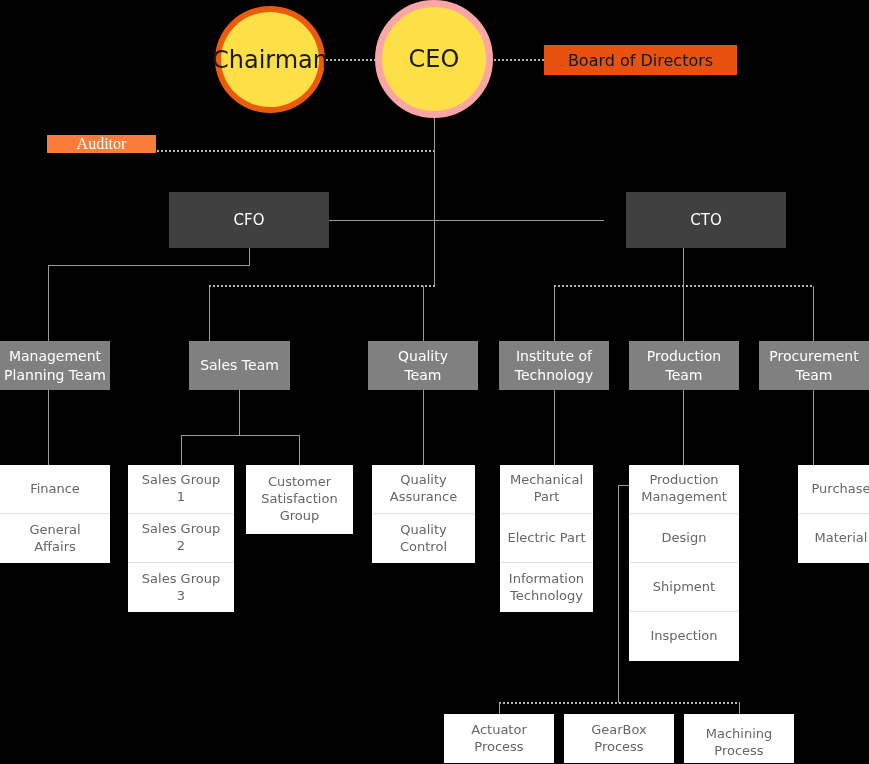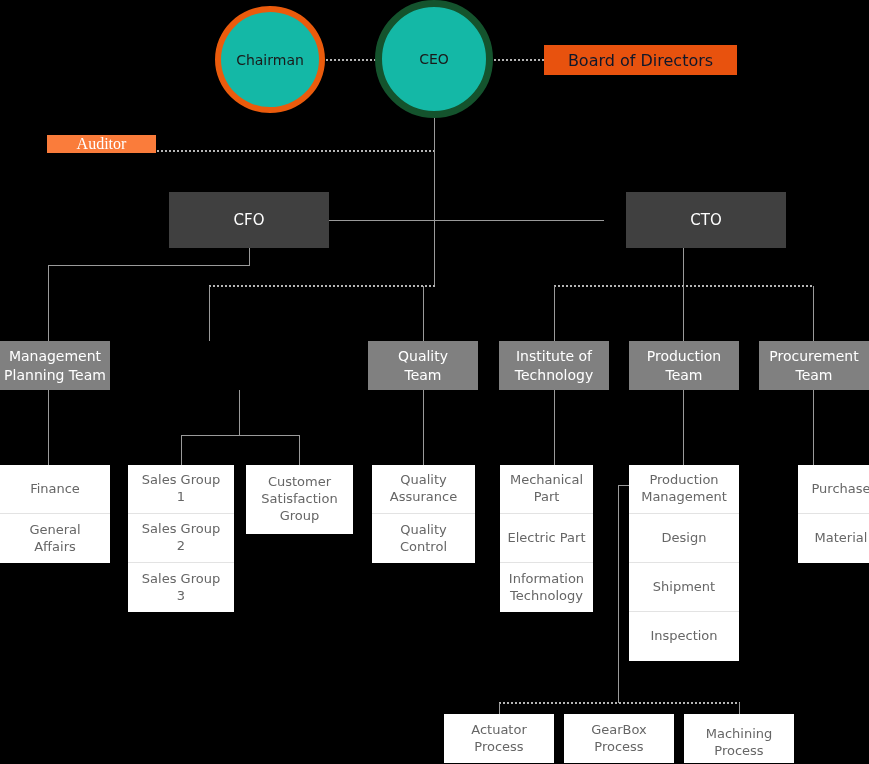--- a/index.html
+++ b/index.html
@@ -9,28 +9,28 @@
     width:869px;height:764px;
     background:#000000;
     overflow:hidden;
     font-family:"DejaVu Sans","Liberation Sans",sans-serif;
   }
   .node{position:absolute;box-sizing:border-box;display:flex;align-items:center;justify-content:center;text-align:center;}
 
   
   .circle{
     border-radius:50%;
-    background:#14b8a6;
+    background:#fde047;
     color:#1a1a1a;
-    font-size:14px;
+    font-size:24px;
     font-weight:400;
     text-align:right;
   }
   .circle.chairman{border:6px solid #EA5B0C;}
-  .circle.ceo{border:7px solid #14532d;}
+  .circle.ceo{border:7px solid #fca5a5;}
 
   
   .orange-dark{background:#E8520E;color:#0f172a;font-size:16px;}
   .orange-light{background:#FA7C3B;color:#ffffff;font-size:16px;}
 
   
   .exec{background:#404040;color:#ffffff;font-size:15px;}
 
   
   .team{background:#808080;color:#ffffff;font-size:14px;line-height:1.35;}
@@ -124,20 +124,23 @@
 
   <div class="node exec" style="left:626px;top:192px;width:160px;height:56px;">
     <span>CTO</span>
   </div>
 
   <div class="node team" style="left:0px;top:341px;width:110px;height:49px;flex-direction:column;">
     <span>Management</span>
     <span>Planning Team</span>
   </div>
 
+  <div class="node team" style="left:189px;top:341px;width:101px;height:49px;">
+    <span>Sales Team</span>
+  </div>
 
   <div class="node team" style="left:368px;top:341px;width:110px;height:49px;flex-direction:column;">
     <span>Quality</span>
     <span>Team</span>
   </div>
 
   <div class="node team" style="left:499px;top:341px;width:110px;height:49px;flex-direction:column;">
     <span>Institute of</span>
     <span>Technology</span>
   </div>

